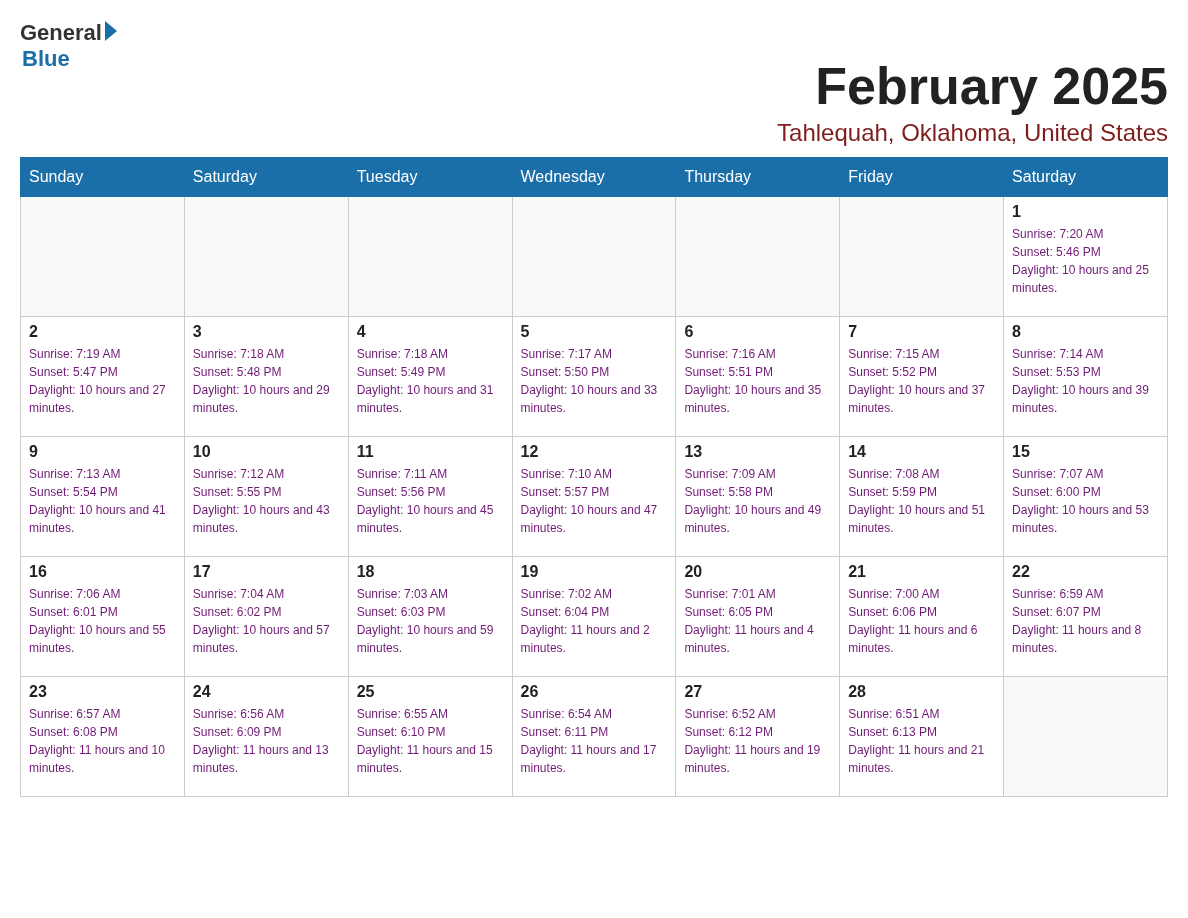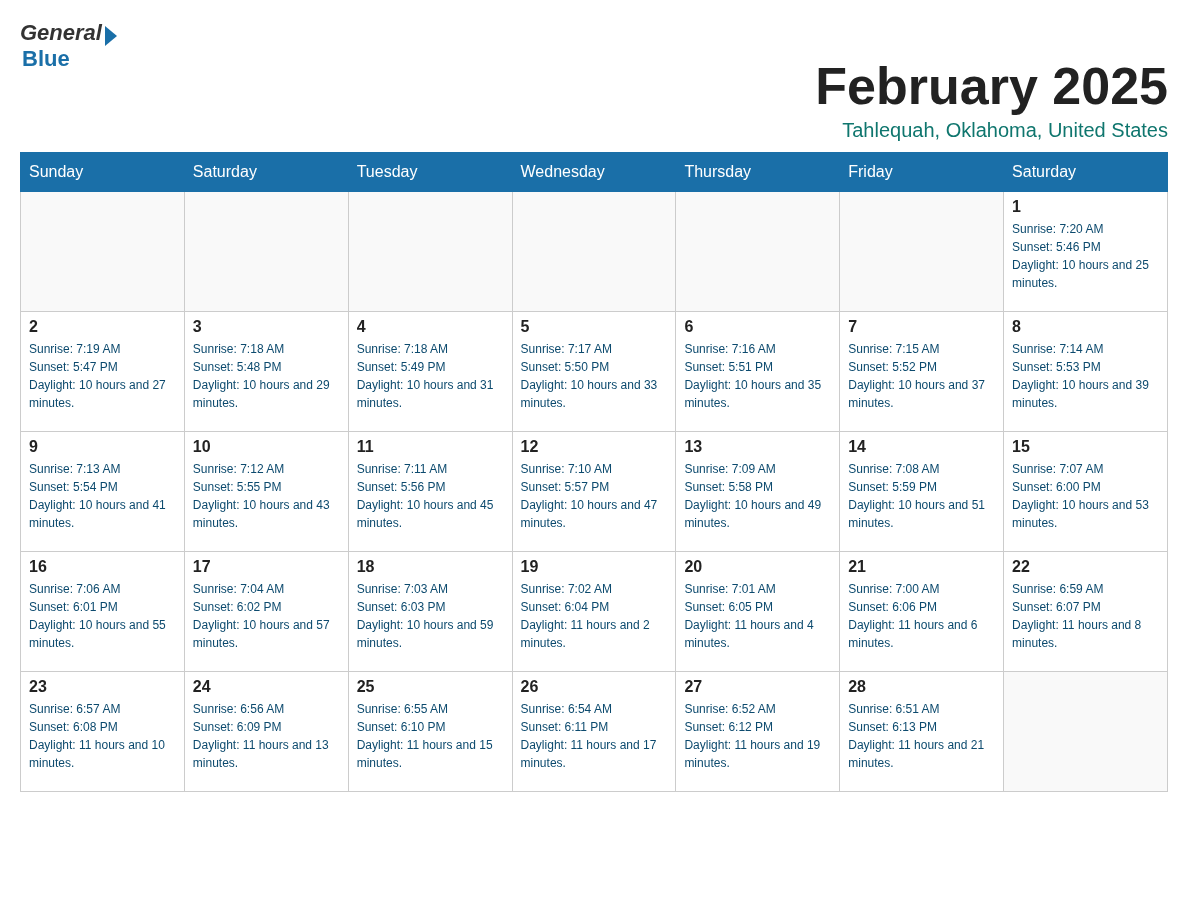--- a/index.html
+++ b/index.html
@@ -16,22 +16,21 @@
       align-items: flex-start;
       margin-bottom: 10px;
     }
     .logo {
       display: flex;
       flex-direction: column;
       align-items: flex-start;
     }
     .logo-top {
       display: flex;
-      align-items: flex-end;
-      font-style: italic;
+      align-items: center;
     }
     .logo-general {
       font-size: 22px;
       font-weight: bold;
       color: #333;
     }
     .logo-arrow {
       width: 0;
       height: 0;
       border-left: 12px solid #1a6fa8;
@@ -51,22 +50,22 @@
       text-align: right;
       margin-top: 38px;
     }
     .month-title {
       font-size: 52px;
       font-weight: bold;
       color: #222;
       line-height: 1.1;
     }
     .location {
-      font-size: 20px;
-      color: #0f766e;
+      font-size: 24px;
+      color: #7f1d1d;
       margin-top: 4px;
     }
     .calendar {
       width: 100%;
       border-collapse: collapse;
       margin-top: 10px;
       padding-left: 24px;
     }
     .calendar th {
       background: #1a6fa8;
@@ -88,21 +87,21 @@
     }
     .day-number {
       font-size: 16px;
       font-weight: bold;
       color: #222;
       display: block;
       margin-bottom: 4px;
     }
     .day-info {
       font-size: 12px;
-      color: #0c4a6e;
+      color: #701a75;
       line-height: 1.5;
     }
     .empty-cell {
       background: #f9f9f9;
     }
     tr.week-row td {
       height: 120px;
     }
   </style>
 </head>

